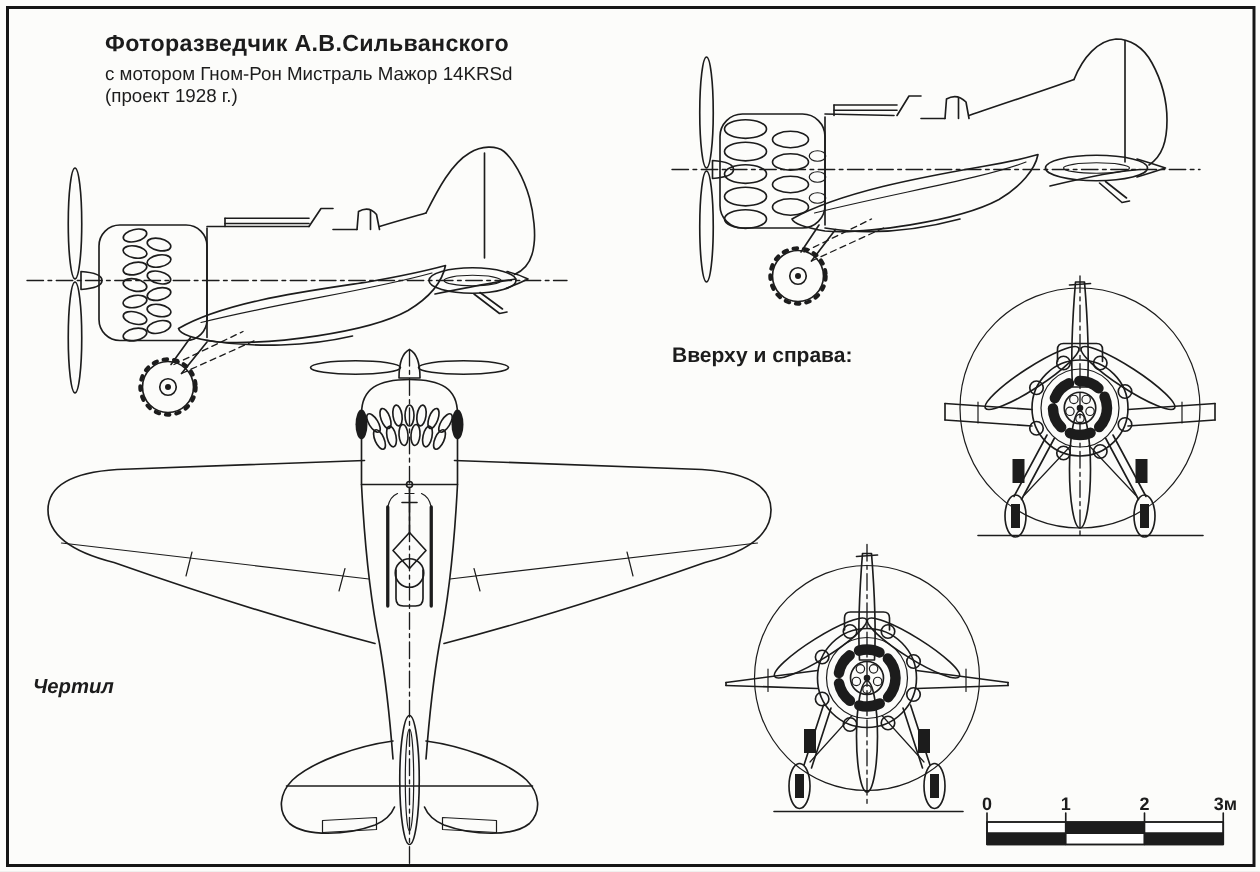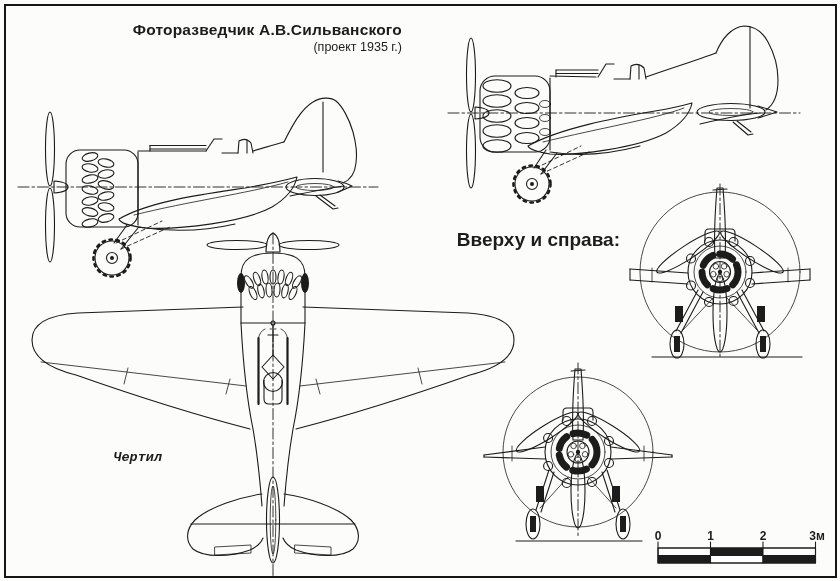--- a/index.html
+++ b/index.html
@@ -16,28 +16,28 @@
   #drawing .fill  { fill:#1c1c1c; stroke:none; }
   #drawing .thin  { stroke-width:0.8; }
   #drawing .dash  { stroke-dasharray:4 3; stroke-width:0.9; }
   #drawing .dashdot { stroke-dasharray:11 3 2.5 3; stroke-width:0.9; }
   #drawing .tread { stroke-dasharray:2.5 4.5; stroke-width:2.6; }
   #drawing .ering { stroke-width:7; stroke-dasharray:14 7; }
   #drawing .rail  { stroke-width:2.2; }
   #drawing .sbw { fill:#ffffff; }
   #drawing .sbb { fill:#1c1c1c; }
   #drawing text.sbl { font:bold 12px "Liberation Sans", sans-serif; fill:#1c1c1c; stroke:none; text-anchor:middle; }
-  .tblock { position:absolute; text-align:right; line-height:1.22; }
+  .tblock { position:absolute; text-align:left; line-height:1.22; }
   #title-block { left:70px; top:21px; width:332px; }
   #title-block .t1 { font-size:15.5px; font-weight:bold; letter-spacing:0.2px; }
   #title-block .t2 { font-size:12.5px; margin-top:2px; }
   #title-block .t3 { font-size:12.5px; }
-  #annotation-block { left:424px; top:227px; width:196px; font-size:19px; font-weight:bold; line-height:1.35; }
+  #annotation-block { left:448px; top:227px; width:196px; font-size:14px; font-weight:bold; line-height:1.35; }
   #annotation-block .it { font-style:italic; }
-  #credit-block { left:22px; top:449px; width:140px; font-size:13.5px; font-weight:bold; font-style:italic; line-height:1.28;font-family:Liberation Mono, monospace; }
+  #credit-block { left:22px; top:449px; width:140px; font-size:13.5px; font-weight:bold; font-style:italic; line-height:1.28; }
 </style>
 </head>
 <body>
 
 <div id="page">
   <div id="frame"></div>
 
   <svg id="drawing" width="840" height="581" viewBox="0 0 840 581">
 
     <g>
@@ -378,21 +378,22 @@
       <rect class="sbw" x="763" y="548" width="52.5" height="7.5"></rect>
       <rect class="sbb" x="658" y="555.5" width="52.5" height="7.5"></rect>
       <rect class="sbw" x="710.5" y="555.5" width="52.5" height="7.5"></rect>
       <rect class="sbb" x="763" y="555.5" width="52.5" height="7.5"></rect>
       <rect x="658" y="548" width="157.5" height="15"></rect>
     </g>
   </svg>
 
   <div class="tblock" id="title-block">
     <div class="t1">Фоторазведчик А.В.Сильванского</div>
-    <div class="t3">(проект 1935 г.)</div>
+    <div class="t2">с мотором Гном-Рон Мистраль Мажор 14KRSd</div>
+    <div class="t3">(проект 1928 г.)</div>
   </div>
 
   <div class="tblock" id="annotation-block">
     <div>Вверху и справа:</div>
   </div>
 
   <div class="tblock" id="credit-block">
     <div>Чертил</div>
   </div>
 </div>

